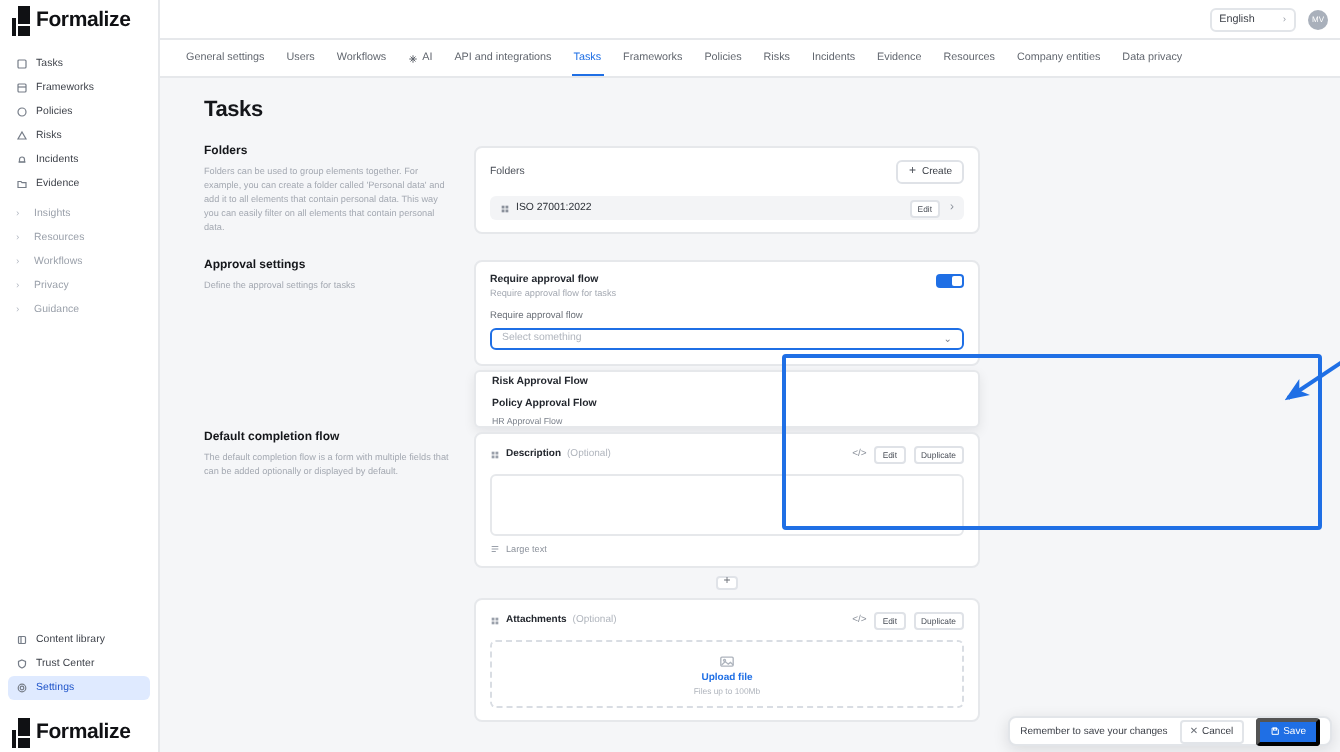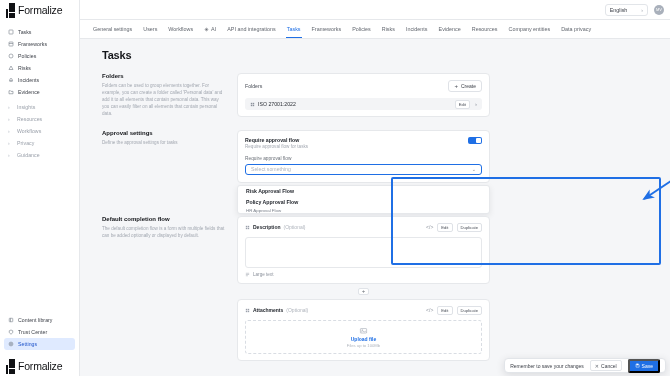--- a/index.html
+++ b/index.html
@@ -24,21 +24,21 @@
     height: 20px; display: flex; align-items: center;
     padding-left: 6px; gap: 3px;
   }
   .brand-mark { display: flex; align-items: flex-end; gap: 1px; }
   .brand-mark i { display: block; background: #101114; width: 2px; }
   .bm1 { height: 9px; }
   .bm2 { height: 9px; width: 6px !important; }
   .bm3 { height: 5px; width: 6px !important; }
   .brand-stack { display:flex; flex-direction:column; gap:1px; }
   .brand-name {
-    font-size: 10.5px; font-weight: 400; color: #101114; letter-spacing: -0.2px;
+    font-size: 10.5px; font-weight: 700; color: #101114; letter-spacing: -0.2px;
   }
   .nav { padding: 6px 4px 0 4px; display: flex; flex-direction: column; gap: 0px; }
   .nav-item {
     display: flex; align-items: center; gap: 4px;
     padding: 3px 4px; border-radius: 3px;
     font-size: 5.2px; color: #3d4149; letter-spacing: 0.05px;
     white-space: nowrap;
   }
   .nav-item.muted { color: #9aa0aa; }
   .nav-item.active { background: #dfeaff; color: #1c52c9; }

